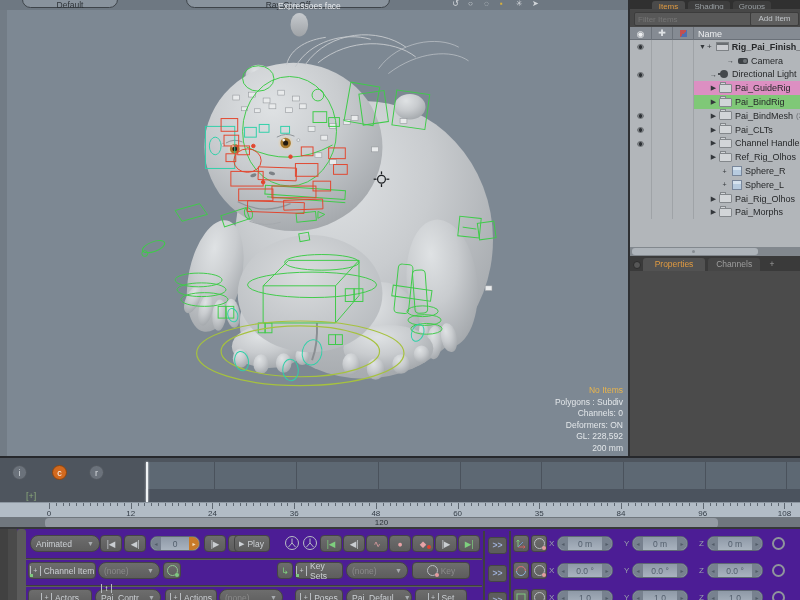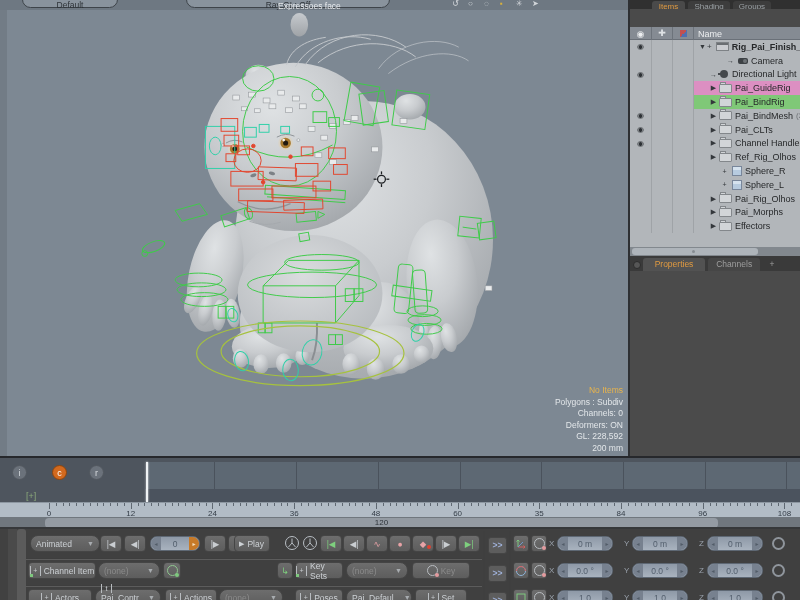--- a/index.html
+++ b/index.html
@@ -64,21 +64,21 @@
        font-size:9px;text-align:center;line-height:15px;border:1px solid #51575e;box-sizing:border-box;}
   .tgl.on{background:#d2691e;color:#fff;border-color:#8a4510;}
   #trackplus{position:absolute;left:26px;top:33px;color:#8aa87a;font-size:9px;}
   #ruler{position:absolute;left:0;top:44px;width:800px;height:15px;background:#b2bcc6;border-top:1px solid #8d97a1;box-sizing:border-box;}
   .tick{position:absolute;top:0;width:1px;background:#5f6872;}
   .ticklab{position:absolute;top:6px;transform:translateX(-50%);font-size:8px;color:#343d47;}
   #tl-scroll{position:absolute;left:0;top:59px;width:800px;height:12px;background:#70777e;}
   #tl-thumb{position:absolute;left:45px;top:1px;width:673px;height:10px;background:#949ba3;border-radius:4px;
             text-align:center;font-size:8px;color:#2e343a;line-height:10px;}
   
-  #bottom{left:0;top:527px;width:800px;height:73px;background:#404040;border-top:2px solid #36383a;box-sizing:border-box;}
+  #bottom{left:0;top:527px;width:800px;height:73px;background:#4c1d95;border-top:2px solid #36383a;box-sizing:border-box;}
   .vstrip{position:absolute;top:0;height:73px;}
   .brow-sep{position:absolute;left:26px;width:456px;height:1px;background:#3e3e3e;box-shadow:0 1px 0 #5c5c5c;}
   .btn,.drop,.mbtn{position:absolute;height:17px;background:linear-gradient(#6d6d6d,#5d5d5d);
         border:1px solid #454545;border-radius:4px;box-sizing:border-box;color:#cdd1d5;
         font-size:8.5px;display:flex;align-items:center;justify-content:center;gap:3px;}
   .drop{border-radius:8px;justify-content:space-between;padding:0 5px;}
   .drop .car{color:#a8acb0;font-size:7px;}
   .dim{color:#8b8b8b;}
   .mbtn{width:22px;}
   .g{color:#7ed07e;} .p{color:#e8a2a6;} .n{color:#c9cdd1;}
@@ -330,20 +330,24 @@
       </div>
   </div>
 </div>
 
 <div id="rpanel" class="abs">
   <div id="rtabs">
       <div class="rtab" style="left: 22px; width: 33px; background: rgb(74, 74, 74); color: rgb(224, 154, 64);">Items</div>
       <div class="rtab" style="left: 58px; width: 42.2px; background: rgb(61, 61, 61); color: rgb(154, 160, 164);">Shading</div>
       <div class="rtab" style="left: 103.2px; width: 37.6px; background: rgb(61, 61, 61); color: rgb(154, 160, 164);">Groups</div>
     </div>
+  <div id="filterrow">
+    <input id="filter" placeholder="Filter Items" style="">
+    <div id="additem">Add Item</div>
+  </div>
   <div id="treehdr">
     <div class="trow" style="height:13px;color:#eceef0;">
       <span class="tc1" style="border-color:#6d737b;">◉</span>
       <span class="tc2" style="border-color:#6d737b;text-align:center;line-height:13px;color:#dfe2e5;">✚</span>
       <span class="tc3" style="border-color:#6d737b;">
         <span style="display:block;width:7px;height:7px;margin:3px auto;background:linear-gradient(135deg,#c25050 50%,#5070b0 50%);"></span>
       </span>
       <span class="tname">Name</span>
     </div>
   </div>
@@ -481,30 +485,20 @@
         </span>
       </div>
       <div class="trow">
         <span class="tc1"></span>
         <span class="tc2"></span>
         <span class="tc3"></span>
         <span class="tname" style="padding-left: 15px;">
           <span class="pref">▶</span>
           <span class="fold"></span>
           <span>Pai_Morphs</span>
-        </span>
-      </div>
-      <div class="trow">
-        <span class="tc1"></span>
-        <span class="tc2"></span>
-        <span class="tc3"></span>
-        <span class="tname" style="padding-left: 15px;">
-          <span class="pref">▶</span>
-          <span class="fold"></span>
-          <span>Effectors</span>
         </span>
       </div>
     </div>
   <div id="hscroll">
     <div id="hthumb"></div>
   </div>
   <div id="proptabs">
     <span style="position:absolute;left:3px;top:5px;width:6px;height:6px;border-radius:50%;background:#565656;border:1px solid #2c2c2c;"></span>
   <div class="ptab" style="left: 13px; width: 62px; background: rgb(82, 82, 82); color: rgb(224, 154, 64);">Properties</div>
       <div class="ptab" style="left: 78px; width: 52.4px; background: rgb(70, 70, 70); color: rgb(158, 158, 158);">Channels</div>

